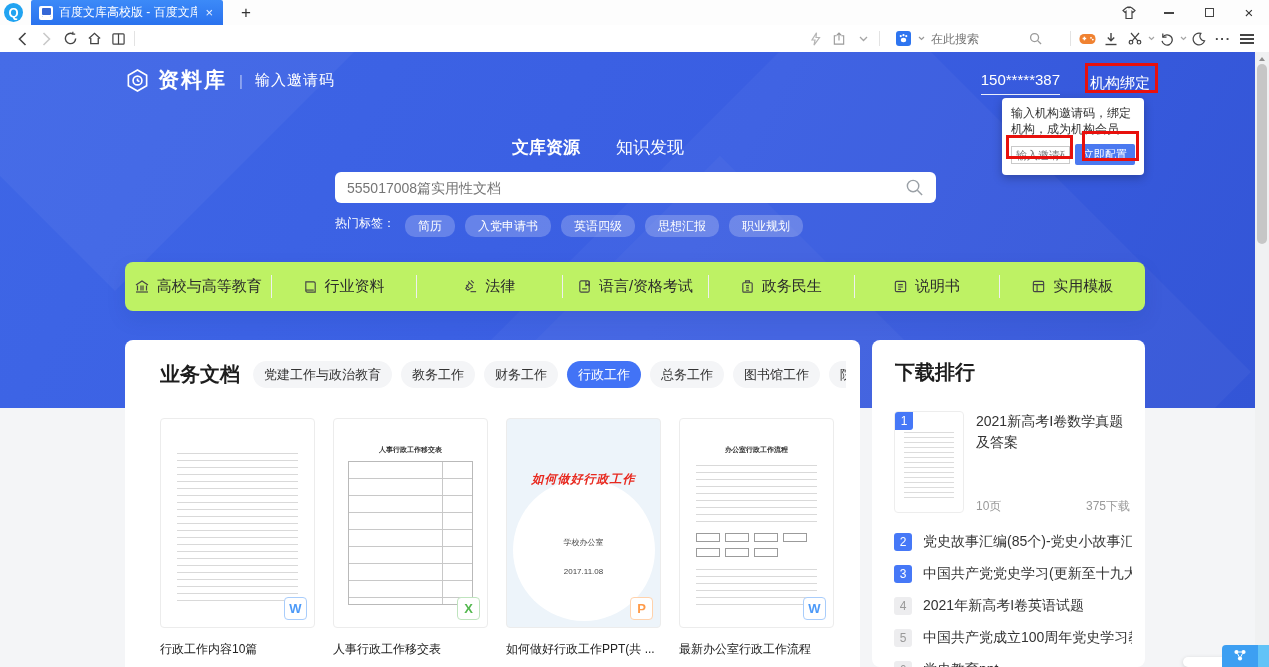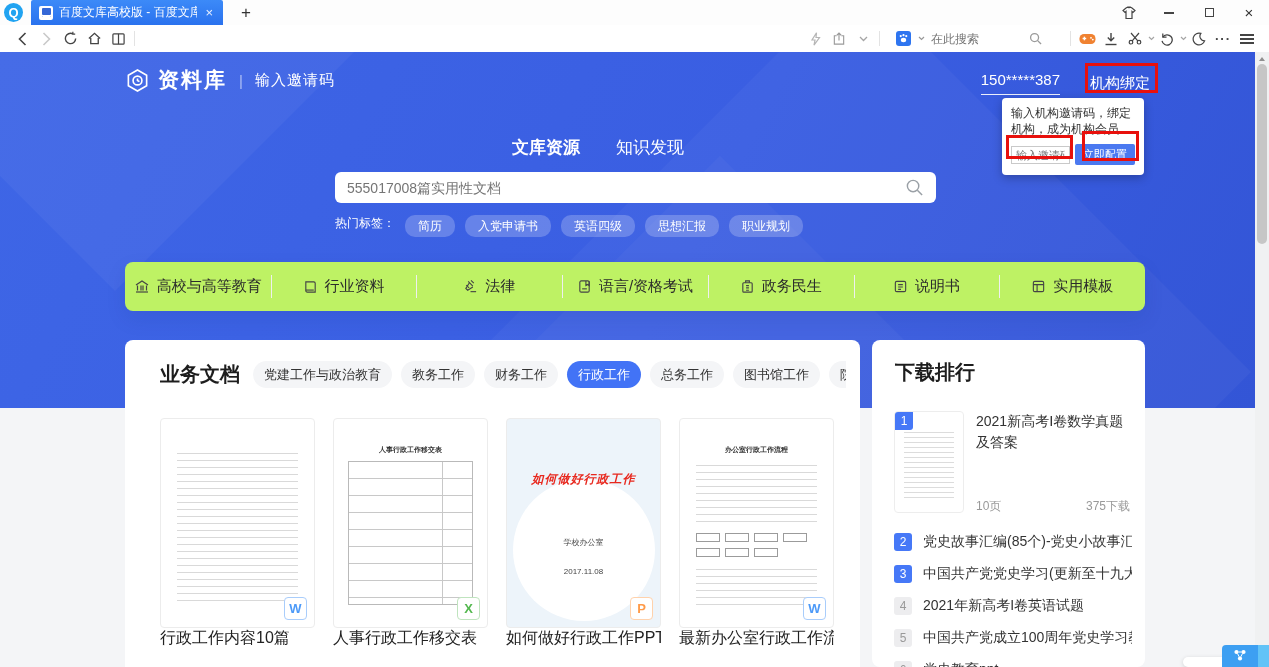--- a/index.html
+++ b/index.html
@@ -71,21 +71,21 @@
   
   .main-card { position:absolute; top:288px; left:125px; width:735px; height:327px; background:#fff; border-radius:8px 8px 0 0; }
   .sec-head { position:absolute; top:21px; left:35px; right:14px; display:flex; align-items:center; overflow:hidden; }
   .sec-title { font-size:20px; font-weight:bold; color:#1d1d1d; margin-right:13px; white-space:nowrap; }
   .fpill { background:#f4f5f7; color:#333; font-size:13px; border-radius:14px; padding:4.5px 11px; margin-right:9px; white-space:nowrap; flex:none; }
   .fpill.active { background:#4273f6; color:#fff; }
 
   .cards { position:absolute; top:78px; left:35px; display:flex; gap:18px; }
   .doc { width:155px; }
   .thumb { height:210px; border:1px solid #ececec; border-radius:4px; background:#fff; position:relative; overflow:hidden; }
-  .doc-title { font-size:16px; color:#222; white-space:nowrap; overflow:hidden; }
+  .doc-title { margin-top:13px; font-size:12px; color:#222; white-space:nowrap; overflow:hidden; }
   .fmt-badge { position:absolute; right:7px; bottom:7px; width:23px; height:23px; background:#fff; border-radius:4px; font-weight:bold; font-size:13px; display:flex; align-items:center; justify-content:center; }
   .fmt-w { color:#4d9af8; border:1px solid #a9cdfb; }
   .fmt-x { color:#54b84f; border:1px solid #bfe4be; }
   .fmt-p { color:#ff9b4a; border:1px solid #ffd2ac; }
   .t-lines { position:absolute; left:16px; right:16px; background:repeating-linear-gradient(to bottom,#d9d9d9 0 1px,transparent 1px 7px); }
   .t-heading { position:absolute; top:26px; left:0; right:0; text-align:center; font-size:7px; font-weight:bold; color:#333; }
   .t-table { position:absolute; left:14px; right:14px; top:42px; bottom:22px; border:1px solid #b9b9b9;
     background:linear-gradient(#c8c8c8,#c8c8c8) no-repeat 76% 0 / 1px 100%, repeating-linear-gradient(to bottom,transparent 0 16px,#c8c8c8 16px 17px); }
   .ppt-thumb { background:#edf4fa; }
   .ppt-circle { position:absolute; top:60px; left:50%; transform:translateX(-50%); width:142px; height:142px; border-radius:50%; background:#fff; }

